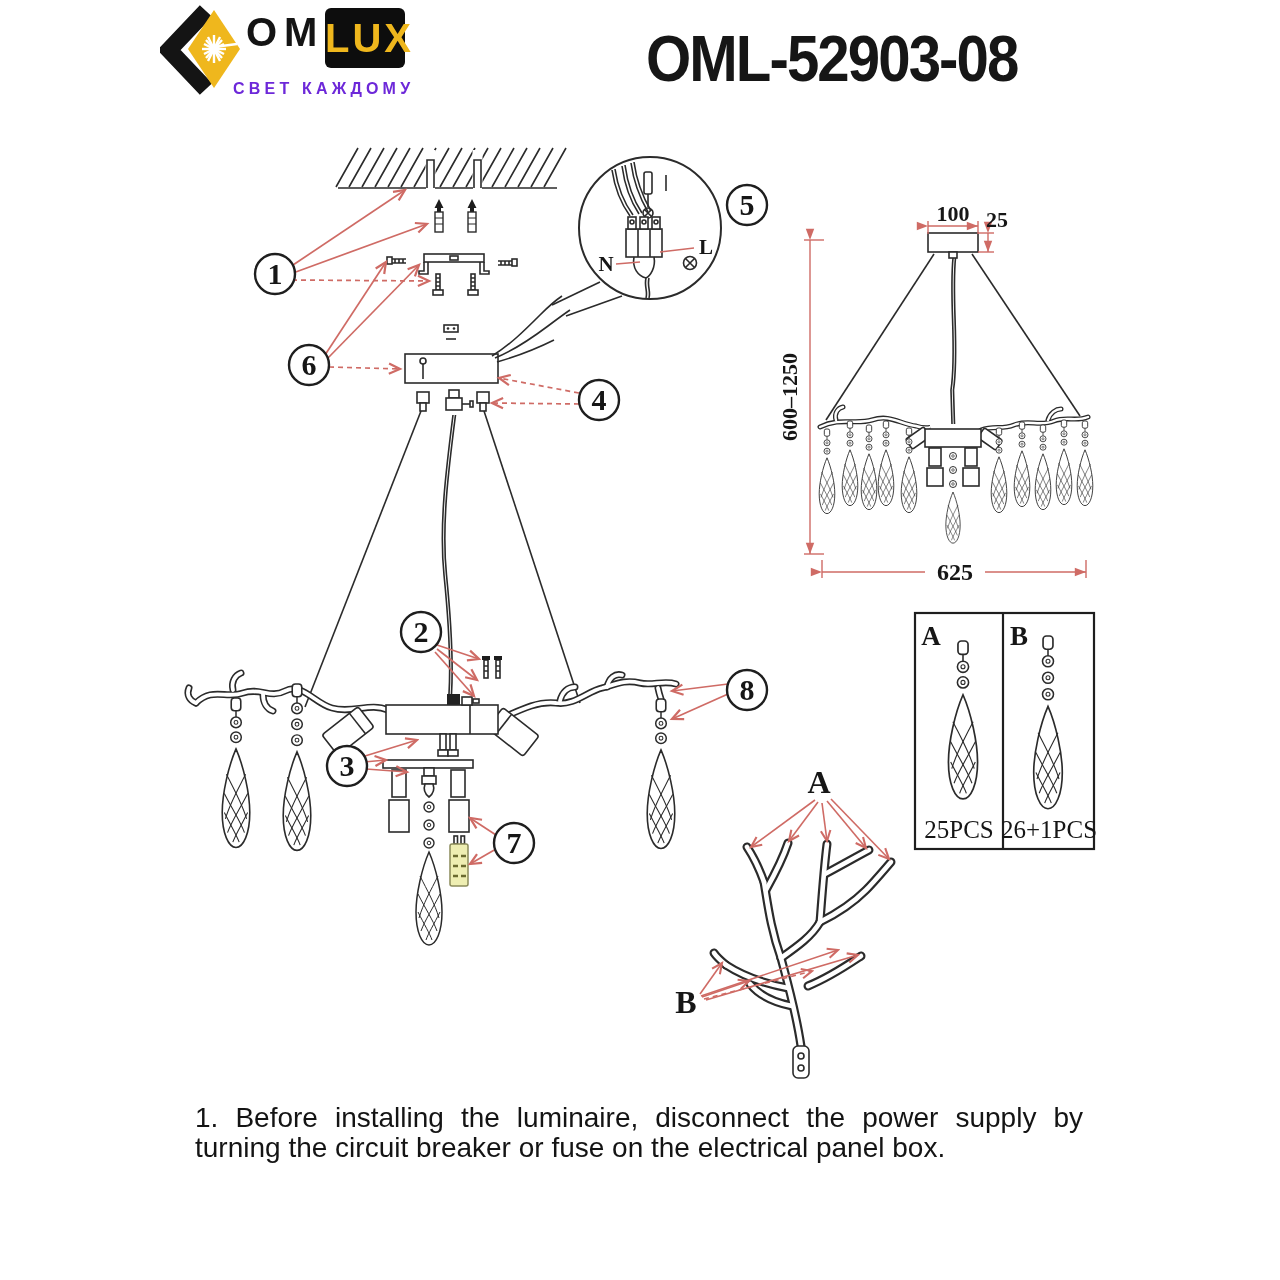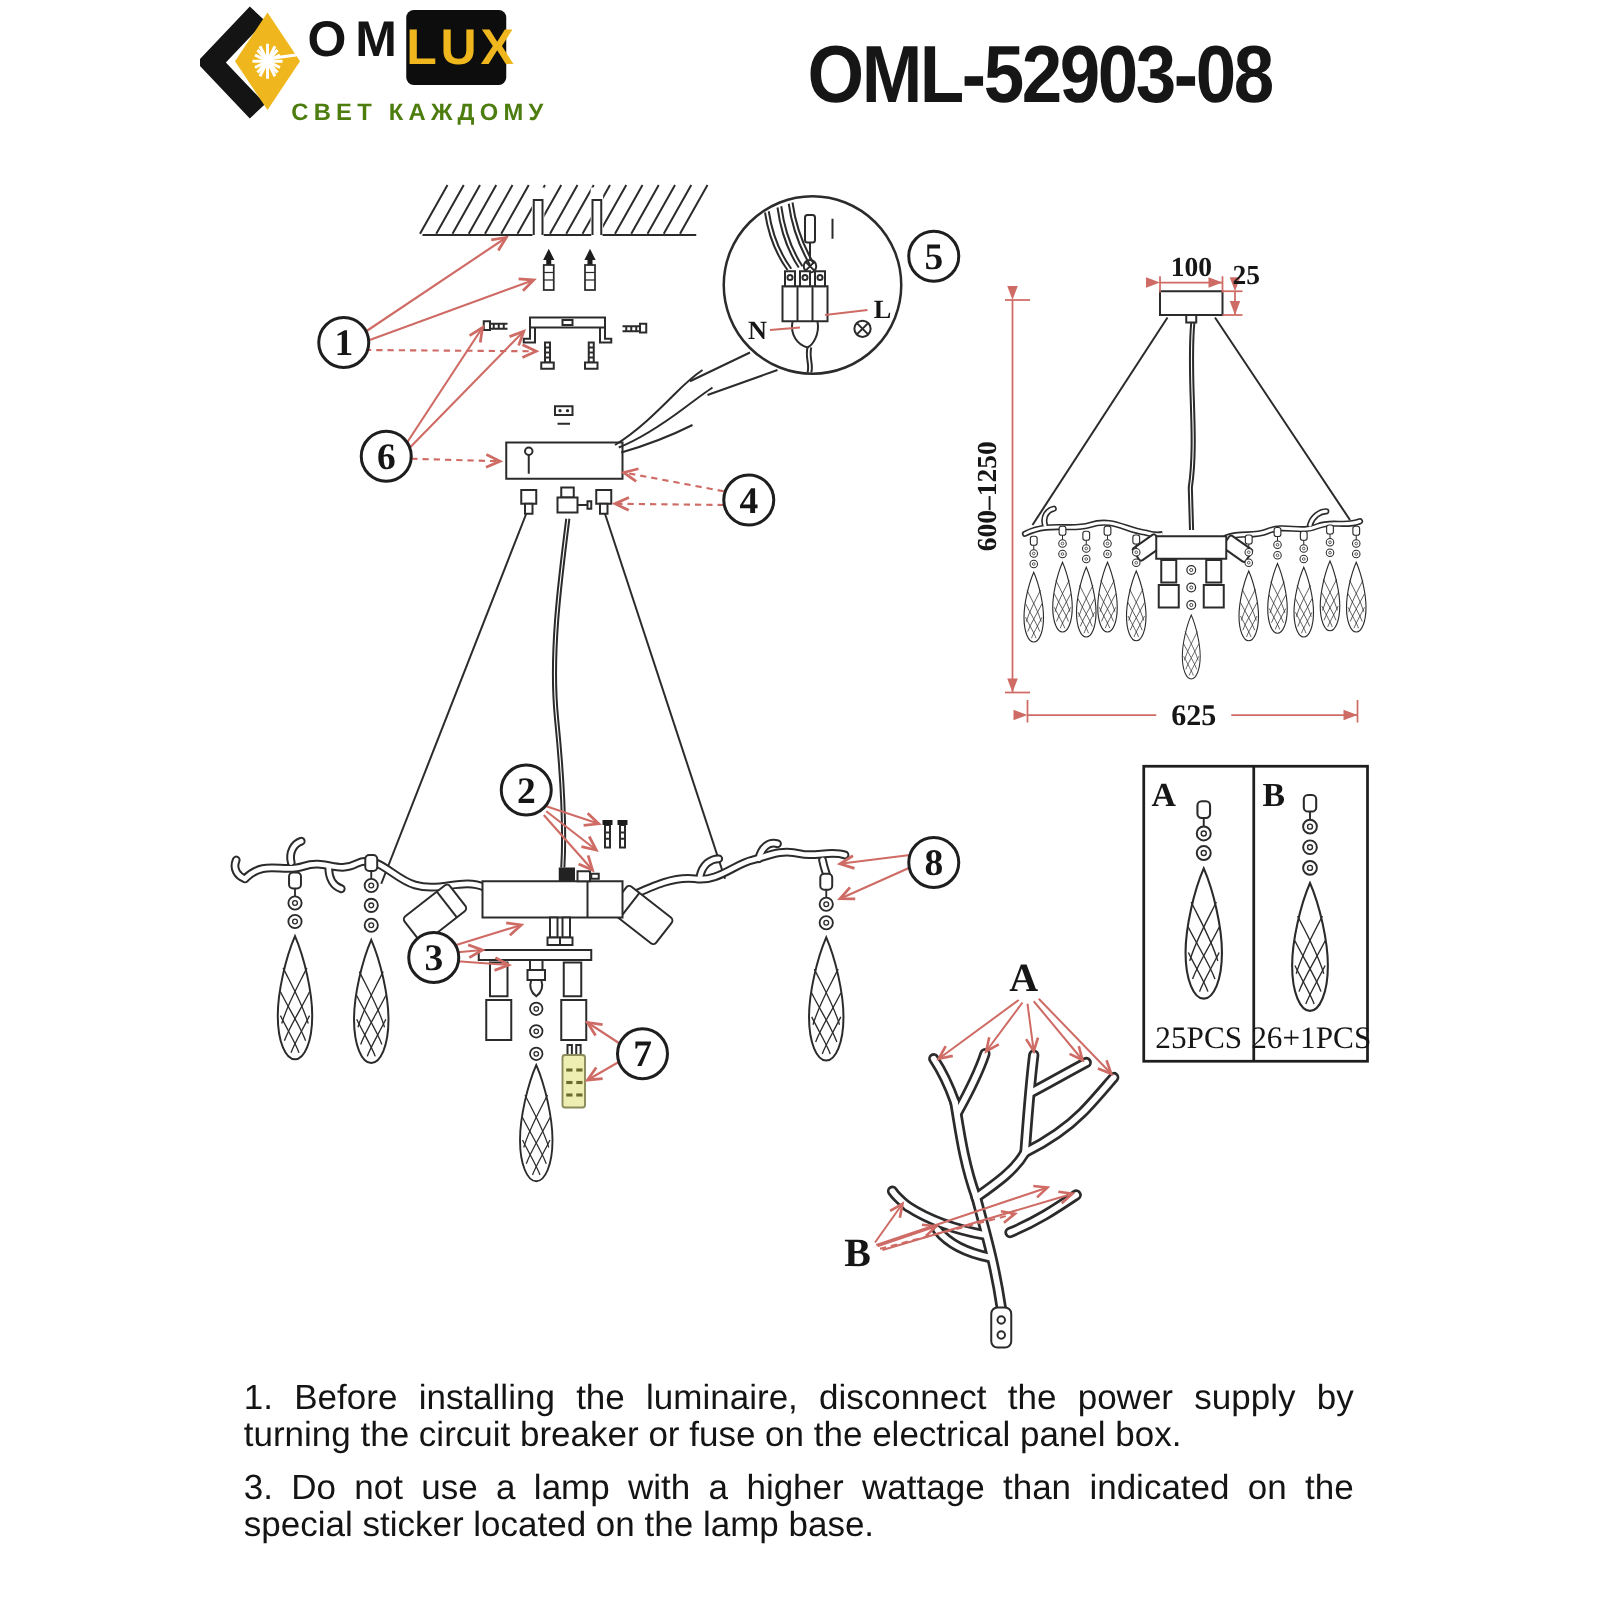--- a/index.html
+++ b/index.html
@@ -5,21 +5,21 @@
   html,body{margin:0;padding:0;background:#fff;}
   body{font-family:"Liberation Sans",sans-serif;color:#1a1a1a;}
   #page{position:relative;width:1280px;height:1280px;background:#fff;overflow:hidden;}
   #diagram{position:absolute;left:0;top:0;width:1280px;height:1280px;}
   
   .logo-icon{position:absolute;left:160px;top:2px;}
   .brand-word1{position:absolute;left:246px;top:10px;font-size:40px;font-weight:bold;letter-spacing:7px;color:#141414;}
   .brand-lux{position:absolute;left:325px;top:8px;width:80px;height:60px;background:#0d0d0d;border-radius:6px;
              display:flex;align-items:center;justify-content:flex-start;}
   .brand-lux span{color:#efb71d;font-size:40px;font-weight:bold;letter-spacing:3px;}
-  .brand-tagline{position:absolute;left:233px;top:80px;font-size:19px;letter-spacing:4.2px;color:#4d7c0f;font-weight:bold;}
+  .brand-tagline{position:absolute;left:233px;top:80px;font-size:16px;letter-spacing:4.2px;color:#6d28d9;font-weight:bold;}
   .model{position:absolute;left:646px;top:22px;font-size:60px;font-weight:bold;letter-spacing:-2px;color:#161616;transform:scale(0.97,1.08);transform-origin:left top;}
   
   .instructions{position:absolute;left:183px;top:1091px;width:912px;font-size:28px;line-height:30px;color:#141414;}
   .instructions .item{text-align:justify;text-align-last:left;margin:12px;}
   
   svg .ln{fill:none;stroke:#2b2b2b;stroke-width:1.6;}
   svg .fillw{fill:#fff;stroke:#2b2b2b;stroke-width:1.6;}
   svg text{fill:#161616;}
   .serifT{font-family:"Liberation Serif",serif;}
 </style>
@@ -485,16 +485,15 @@
     <line x1="702" y1="997" x2="749" y2="981" marker-end="url(#ah)"></line>
     <line x1="706" y1="1000" x2="858" y2="955" marker-end="url(#ah)"></line>
     <line x1="704" y1="999" x2="812" y2="971" stroke-dasharray="5 4" marker-end="url(#ah)"></line>
     <line x1="701" y1="996" x2="838" y2="950" marker-end="url(#ah)"></line>
   </g>
 </g>
 </svg>
 
 <div class="instructions">
   <p class="item">1. Before installing the luminaire, disconnect the power supply by turning the circuit breaker or fuse on the electrical panel box.</p>
-  <p class="item">3. Do not use a lamp with a higher wattage than indicated on the special sticker located on the lamp base.</p>
 </div>
 
 </div>
 
 </body></html>

